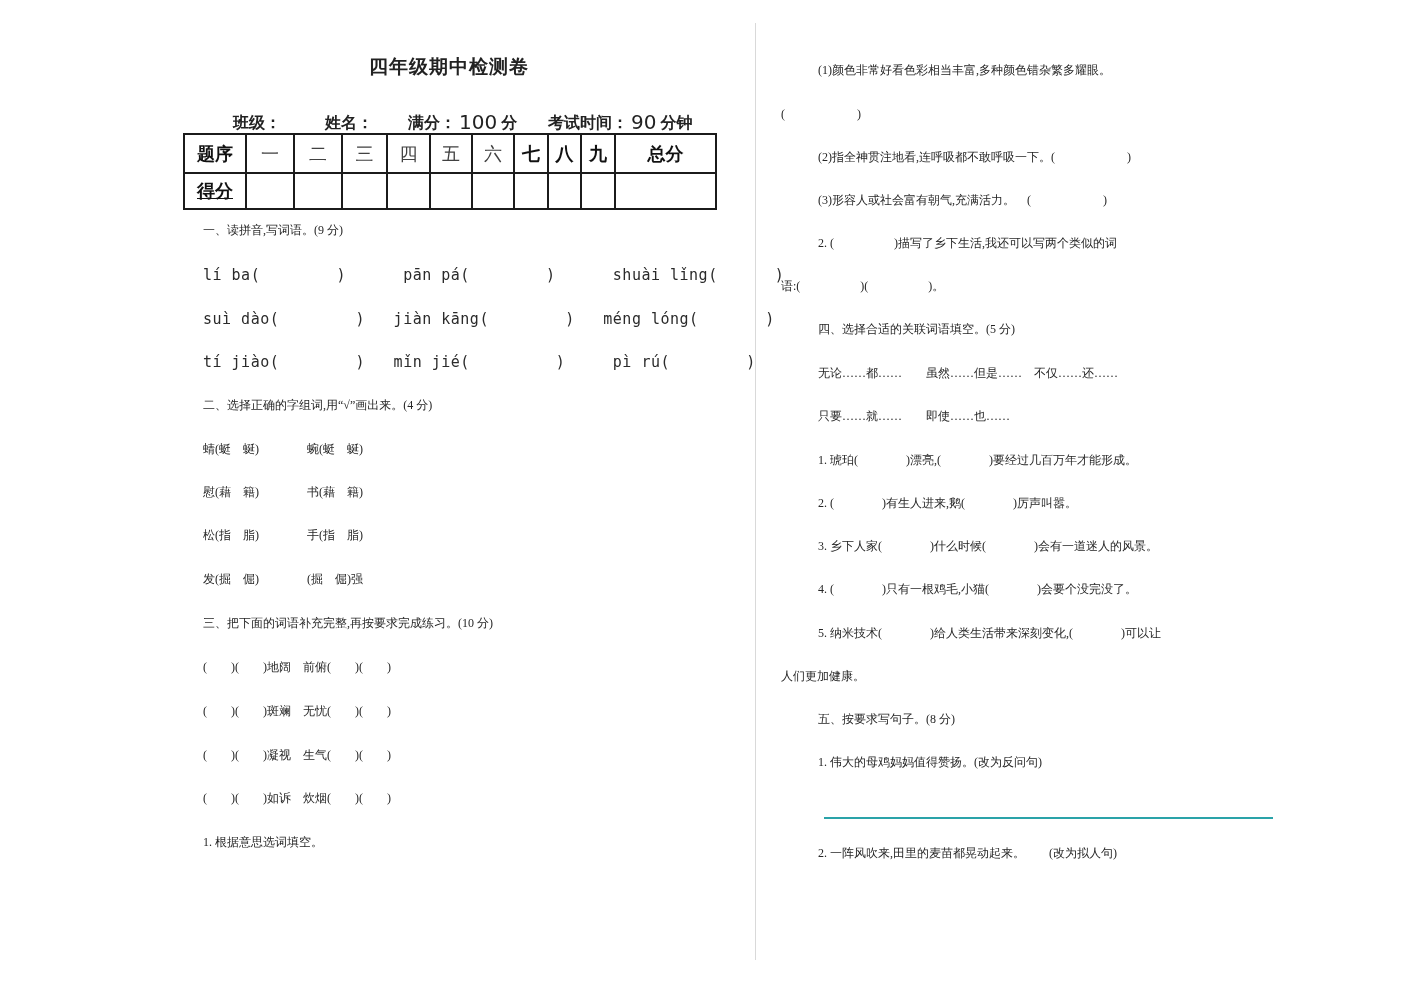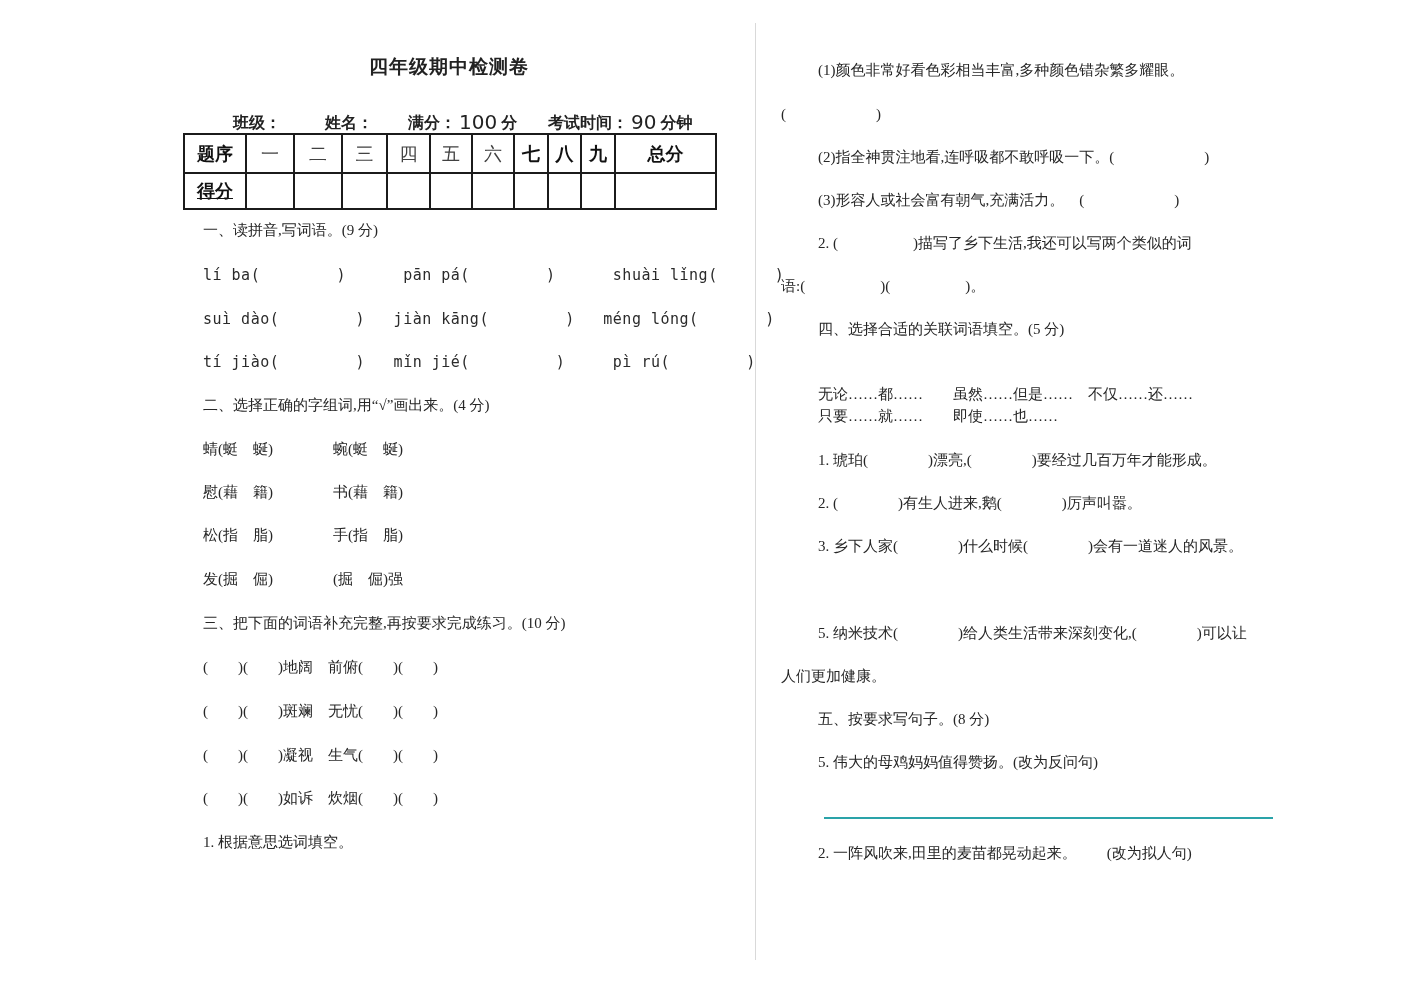--- a/index.html
+++ b/index.html
@@ -72,21 +72,21 @@
     color: #111111;
   }
   td.cell-light {
     font-weight: 400;
     color: #414141;
     font-family: "Liberation Serif", "DejaVu Serif", serif;
   }
   .line {
     position: absolute;
     white-space: pre;
-    font-size: 15px;
+    font-size: 12px;
     line-height: 24px;
     color: #262626;
   }
   .pinyin {
     font-family: "DejaVu Sans Mono", "Liberation Mono", monospace;
     font-size: 15px;
     letter-spacing: 0.5px;
     color: #2b2b2b;
   }
   .answer-underline {
@@ -172,25 +172,26 @@
   <div class="line" style="left:203px; top:786px">(　　)(　　)如诉　炊烟(　　)(　　)</div>
   <div class="line" style="left:203px; top:830px">1. 根据意思选词填空。</div>
 
   <div class="line" style="left:818px; top:58px">(1)颜色非常好看色彩相当丰富,多种颜色错杂繁多耀眼。</div>
   <div class="line" style="left:781px; top:102px">(　　　　　　)</div>
   <div class="line" style="left:818px; top:145px">(2)指全神贯注地看,连呼吸都不敢呼吸一下。(　　　　　　)</div>
   <div class="line" style="left:818px; top:188px">(3)形容人或社会富有朝气,充满活力。　(　　　　　　)</div>
   <div class="line" style="left:818px; top:231px">2. (　　　　　)描写了乡下生活,我还可以写两个类似的词</div>
   <div class="line" style="left:781px; top:274px">语:(　　　　　)(　　　　　)。</div>
   <div class="line" style="left:818px; top:317px">四、选择合适的关联词语填空。(5 分)</div>
-  <div class="line" style="left:818px; top:382px">无论……都……　　虽然……但是……　不仅……还……</div>
+  <div class="line" style="left:818px; top:361px">无论……都……　　虽然……但是……　不仅……还……</div>
   <div class="line" style="left:818px; top:404px">只要……就……　　即使……也……</div>
   <div class="line" style="left:818px; top:448px">1. 琥珀(　　　　)漂亮,(　　　　)要经过几百万年才能形成。</div>
   <div class="line" style="left:818px; top:491px">2. (　　　　)有生人进来,鹅(　　　　)厉声叫嚣。</div>
   <div class="line" style="left:818px; top:534px">3. 乡下人家(　　　　)什么时候(　　　　)会有一道迷人的风景。</div>
+  <div class="line" style="left:818px; top:577px">4. (　　　　)只有一根鸡毛,小猫(　　　　)会要个没完没了。</div>
   <div class="line" style="left:818px; top:621px">5. 纳米技术(　　　　)给人类生活带来深刻变化,(　　　　)可以让</div>
   <div class="line" style="left:781px; top:664px">人们更加健康。</div>
   <div class="line" style="left:818px; top:707px">五、按要求写句子。(8 分)</div>
-  <div class="line" style="left:818px; top:750px">5. 伟大的母鸡妈妈值得赞扬。(改为反问句)</div>
+  <div class="line" style="left:818px; top:750px">1. 伟大的母鸡妈妈值得赞扬。(改为反问句)</div>
   <div class="answer-underline"></div>
   <div class="line" style="left:818px; top:841px">2. 一阵风吹来,田里的麦苗都晃动起来。　　(改为拟人句)</div>
 
 </div>
 
 </body></html>

